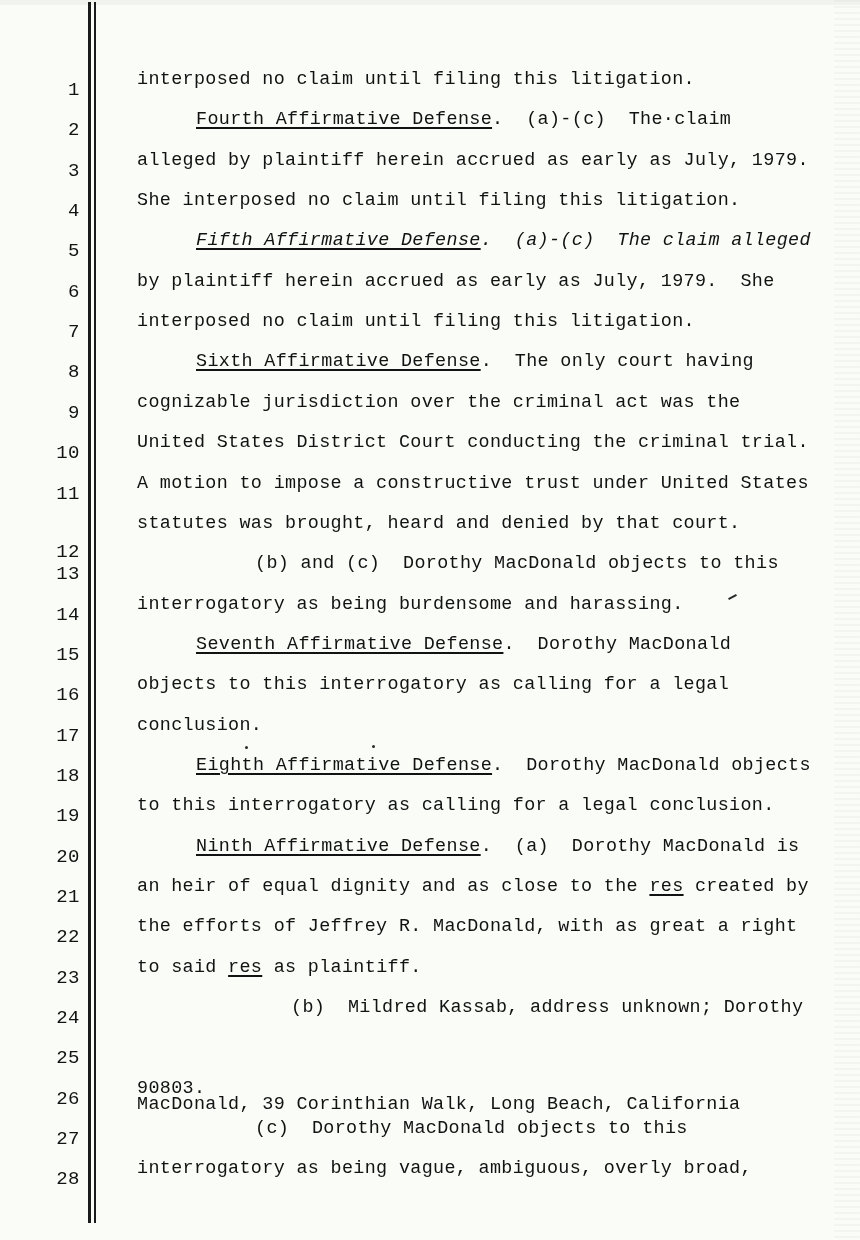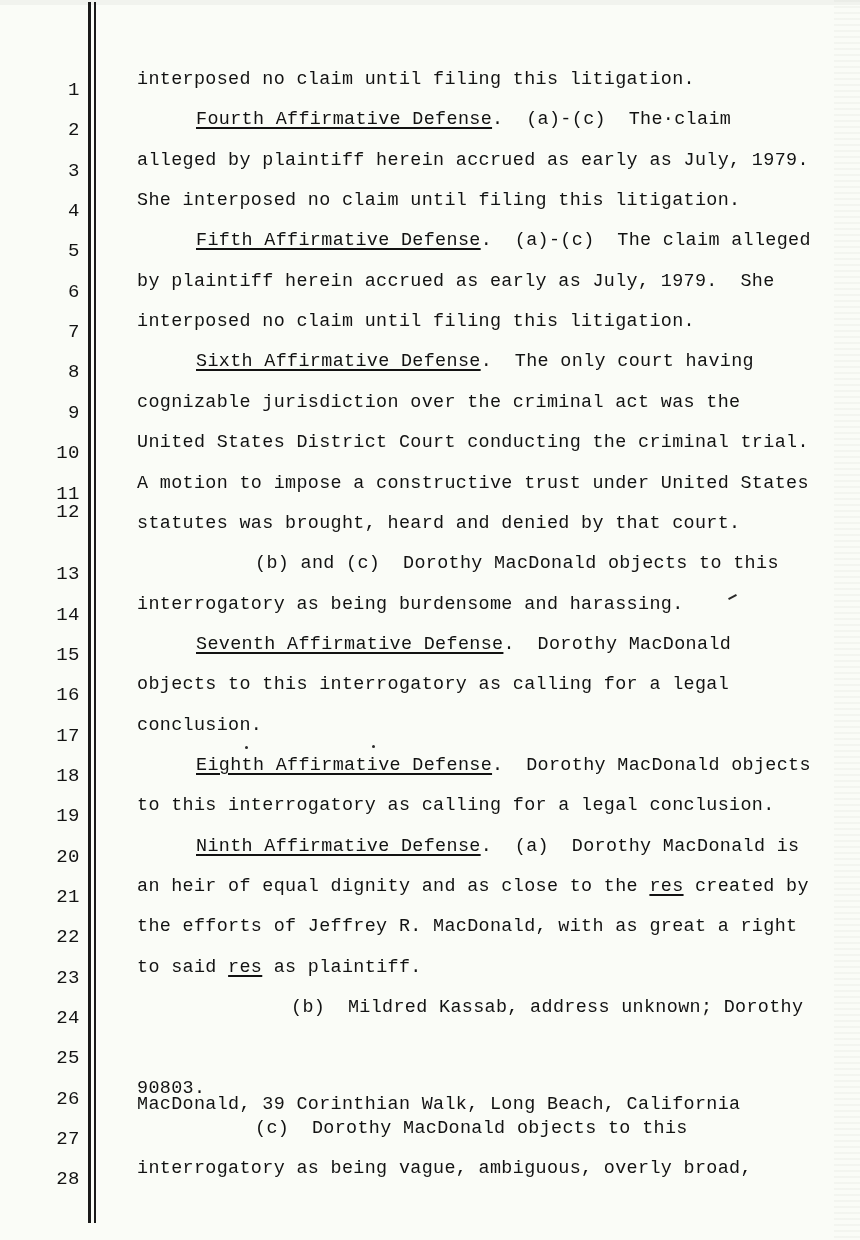--- a/index.html
+++ b/index.html
@@ -124,21 +124,21 @@
       <div class="line-number" style="top: 119.35px;">2</div>
       <div class="line-number" style="top: 159.7px;">3</div>
       <div class="line-number" style="top: 200.05px;">4</div>
       <div class="line-number" style="top: 240.4px;">5</div>
       <div class="line-number" style="top: 280.75px;">6</div>
       <div class="line-number" style="top: 321.1px;">7</div>
       <div class="line-number" style="top: 361.45px;">8</div>
       <div class="line-number" style="top: 401.8px;">9</div>
       <div class="line-number" style="top: 442.15px;">10</div>
       <div class="line-number" style="top: 482.5px;">11</div>
-      <div class="line-number" style="top: 501px;">12</div>
+      <div class="line-number" style="top: 541px;">12</div>
       <div class="line-number" style="top: 563.2px;">13</div>
       <div class="line-number" style="top: 603.55px;">14</div>
       <div class="line-number" style="top: 643.9px;">15</div>
       <div class="line-number" style="top: 684.25px;">16</div>
       <div class="line-number" style="top: 724.6px;">17</div>
       <div class="line-number" style="top: 764.95px;">18</div>
       <div class="line-number" style="top: 805.3px;">19</div>
       <div class="line-number" style="top: 845.65px;">20</div>
       <div class="line-number" style="top: 886px;">21</div>
       <div class="line-number" style="top: 926.35px;">22</div>
@@ -148,21 +148,21 @@
       <div class="line-number" style="top: 1087.75px;">26</div>
       <div class="line-number" style="top: 1128.1px;">27</div>
       <div class="line-number" style="top: 1168.45px;">28</div>
     </div>
 
   <div class="body-text" id="body-text">
       <div class="text-line" style="top: 71px;">interposed no claim until filing this litigation.</div>
       <div class="text-line indent-para" style="top: 111.35px;"><u>Fourth Affirmative Defense</u>.  (a)-(c)  The·claim</div>
       <div class="text-line" style="top: 151.7px;">alleged by plaintiff herein accrued as early as July, 1979.</div>
       <div class="text-line" style="top: 192.05px;">She interposed no claim until filing this litigation.</div>
-      <div class="text-line indent-para" style="top: 232.4px;"><u>Fifth Affirmative Defense</u>.  (a)-(c)  The claim alleged</div>
+      <div class="text-line indent-para" style="top: 232.4px; font-style: italic;"><u>Fifth Affirmative Defense</u>.  (a)-(c)  The claim alleged</div>
       <div class="text-line" style="top: 272.75px;">by plaintiff herein accrued as early as July, 1979.  She</div>
       <div class="text-line" style="top: 313.1px;">interposed no claim until filing this litigation.</div>
       <div class="text-line indent-para" style="top: 353.45px;"><u>Sixth Affirmative Defense</u>.  The only court having</div>
       <div class="text-line" style="top: 393.8px;">cognizable jurisdiction over the criminal act was the</div>
       <div class="text-line" style="top: 434.15px;">United States District Court conducting the criminal trial.</div>
       <div class="text-line" style="top: 474.5px;">A motion to impose a constructive trust under United States</div>
       <div class="text-line" style="top: 514.85px;">statutes was brought, heard and denied by that court.</div>
       <div class="text-line indent-sub" style="top: 555.2px;">(b) and (c)  Dorothy MacDonald objects to this</div>
       <div class="text-line" style="top: 595.55px;">interrogatory as being burdensome and harassing.</div>
       <div class="text-line indent-para" style="top: 635.9px;"><u>Seventh Affirmative Defense</u>.  Dorothy MacDonald</div>

